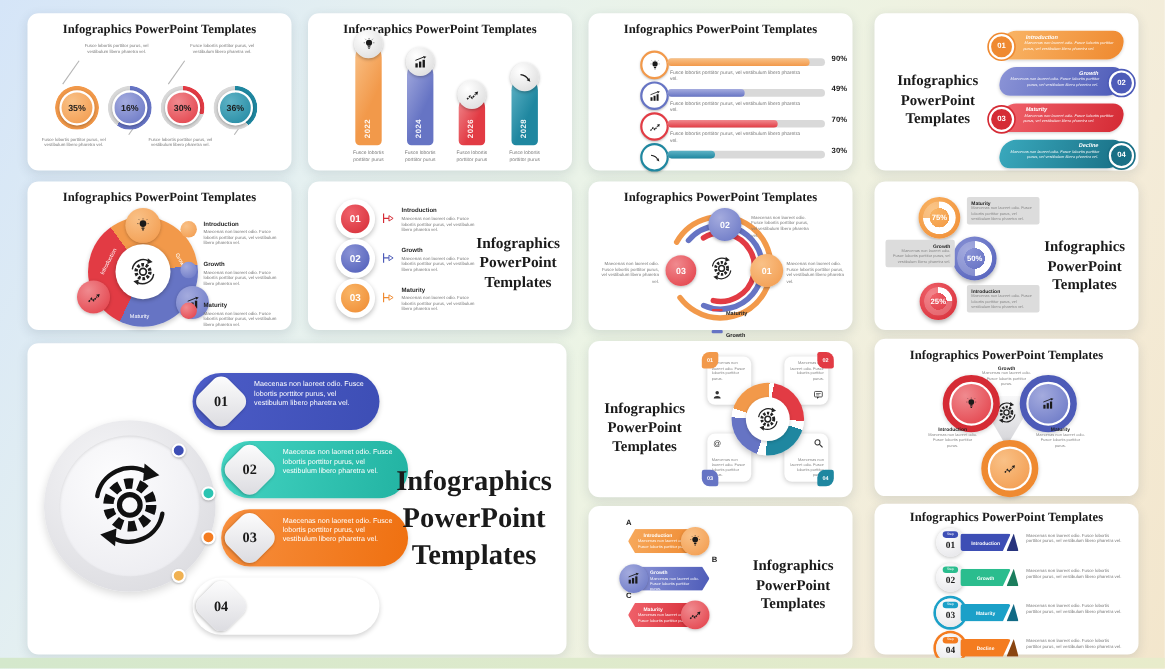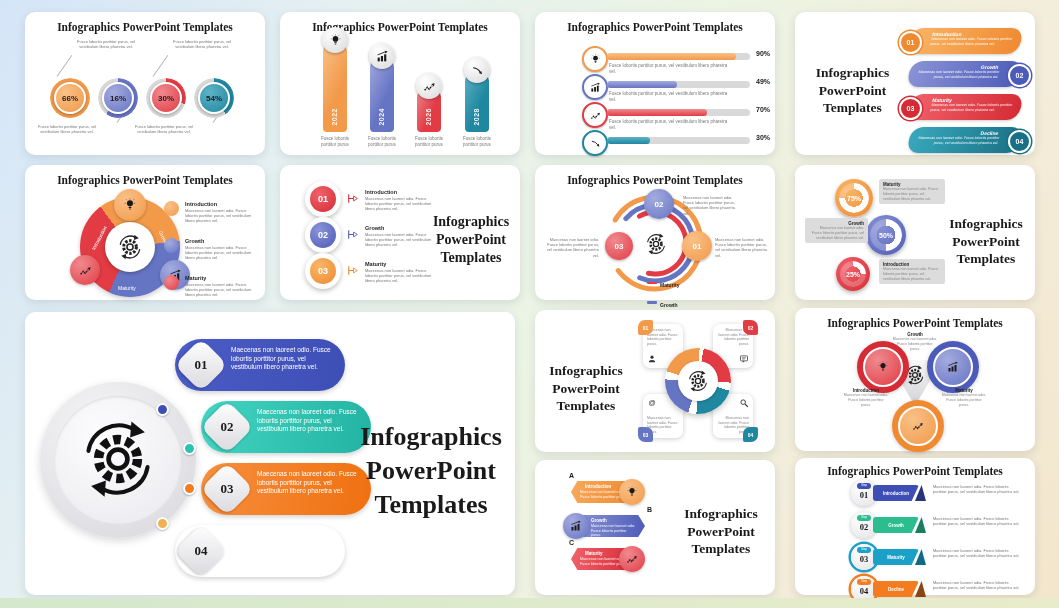--- a/index.html
+++ b/index.html
@@ -172,39 +172,39 @@
     <div class="a t4" style="left:146px;top:27px;width:62px;text-align:center">Fusce lobortis porttitor purus, vel vestibulum libero pharetra vel.</div>
     <div class="a t4" style="left:10px;top:112px;width:64px;text-align:center">Fusce lobortis porttitor purus, vel vestibulum libero pharetra vel.</div>
     <div class="a t4" style="left:107px;top:112px;width:64px;text-align:center">Fusce lobortis porttitor purus, vel vestibulum libero pharetra vel.</div>
     <div class="line" style="left:32px;top:64px;width:26px;transform:rotate(-55deg)"></div>
     <div class="line" style="left:92px;top:110px;width:26px;transform:rotate(-55deg)"></div>
     <div class="line" style="left:128px;top:64px;width:26px;transform:rotate(-55deg)"></div>
     <div class="line" style="left:188px;top:110px;width:26px;transform:rotate(-55deg)"></div>
     <div class="pcirc" style="left:25px;top:66px;--c:#F2994A;--cl:#F9C187;--p:100%">
       <div class="pring"></div>
       <div class="pcore">
-          <span>66%</span>
+          <span>35%</span>
         </div>
     </div>
     <div class="pcirc" style="left:73px;top:66px;--c:#6674C4;--cl:#A4ABDE;--p:60%">
       <div class="pring"></div>
       <div class="pcore">
           <span>16%</span>
         </div>
     </div>
     <div class="pcirc" style="left:121px;top:66px;--c:#E23B44;--cl:#F08A8F;--p:30%">
       <div class="pring"></div>
       <div class="pcore">
           <span>30%</span>
         </div>
     </div>
     <div class="pcirc" style="left:169px;top:66px;--c:#1F87A0;--cl:#5FB3C6;--p:40%">
       <div class="pring"></div>
       <div class="pcore">
-          <span>54%</span>
+          <span>36%</span>
         </div>
     </div>
   </section>
 
   <section class="card" style="left:280px;top:12px;width:240px;height:143px">
     <h2 class="ct">Infographics PowerPoint Templates</h2>
     <div class="bar" style="left:43px;top:28px;height:92px;--c:#F2994A;--cl:#F9C187">
       <span class="vert" style="left:8px;bottom:6px">2022</span>
       </div>
     <div class="bar" style="left:90px;top:44px;height:76px;--c:#6674C4;--cl:#A4ABDE">

